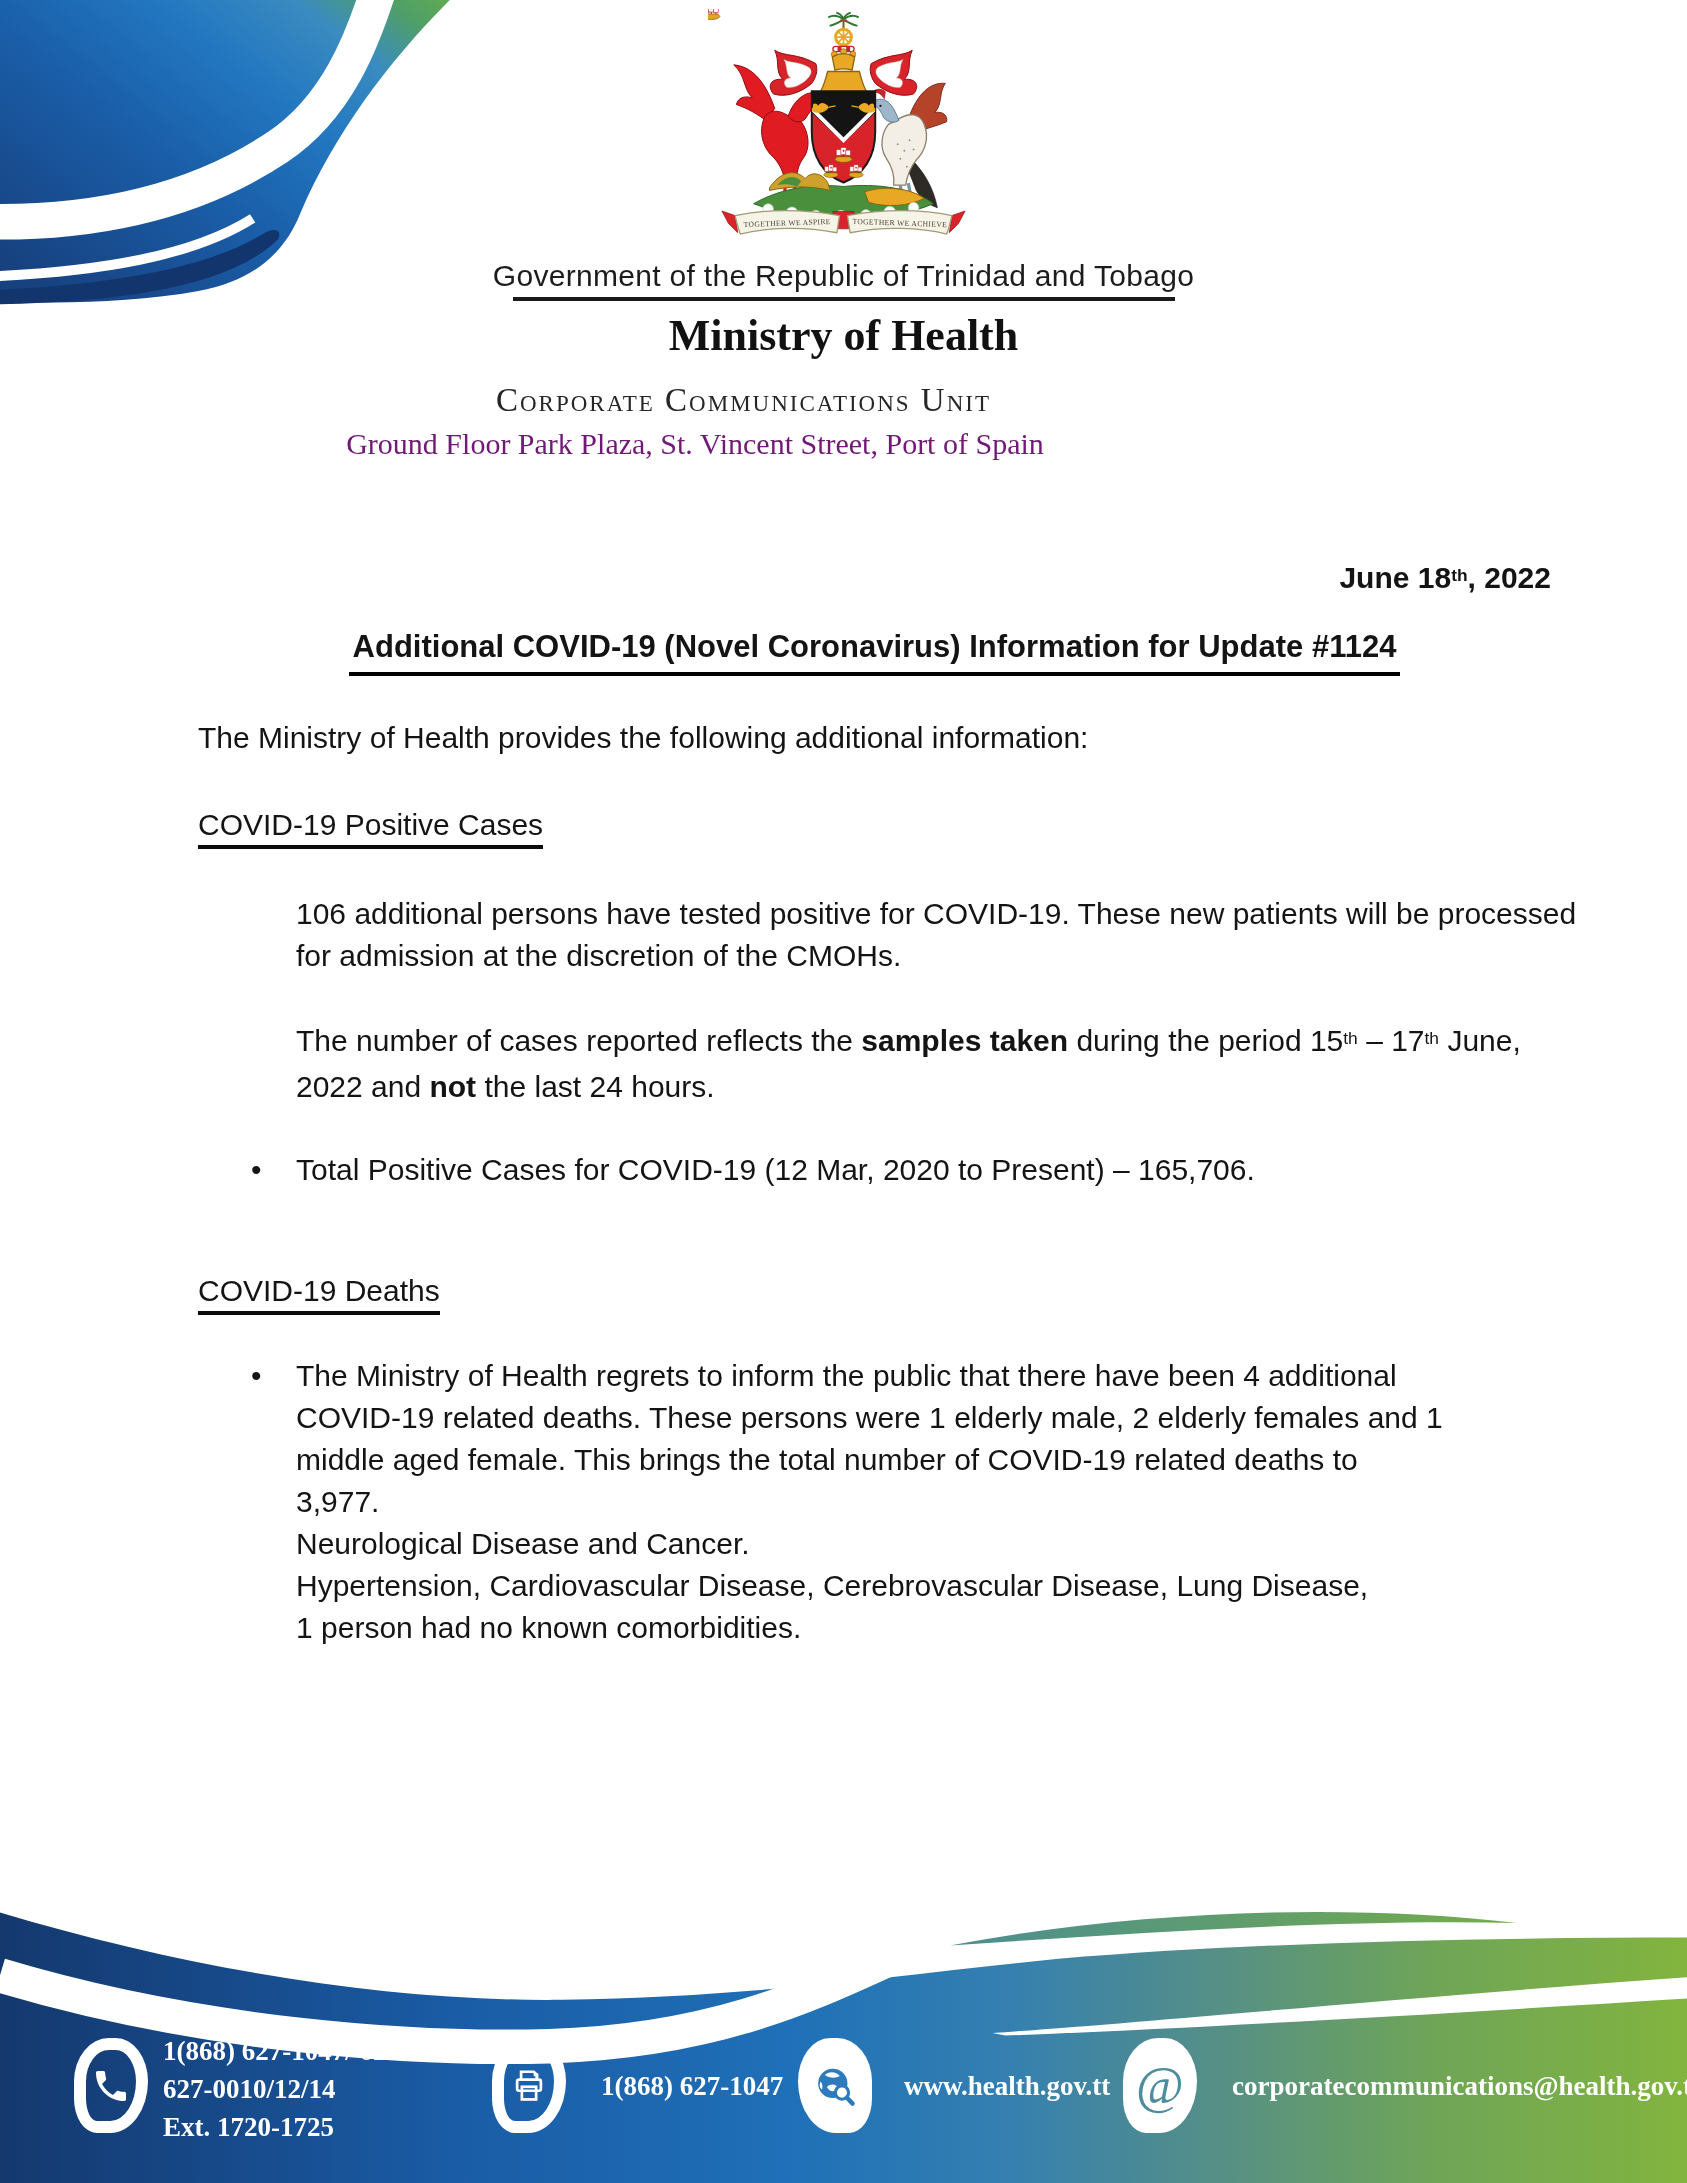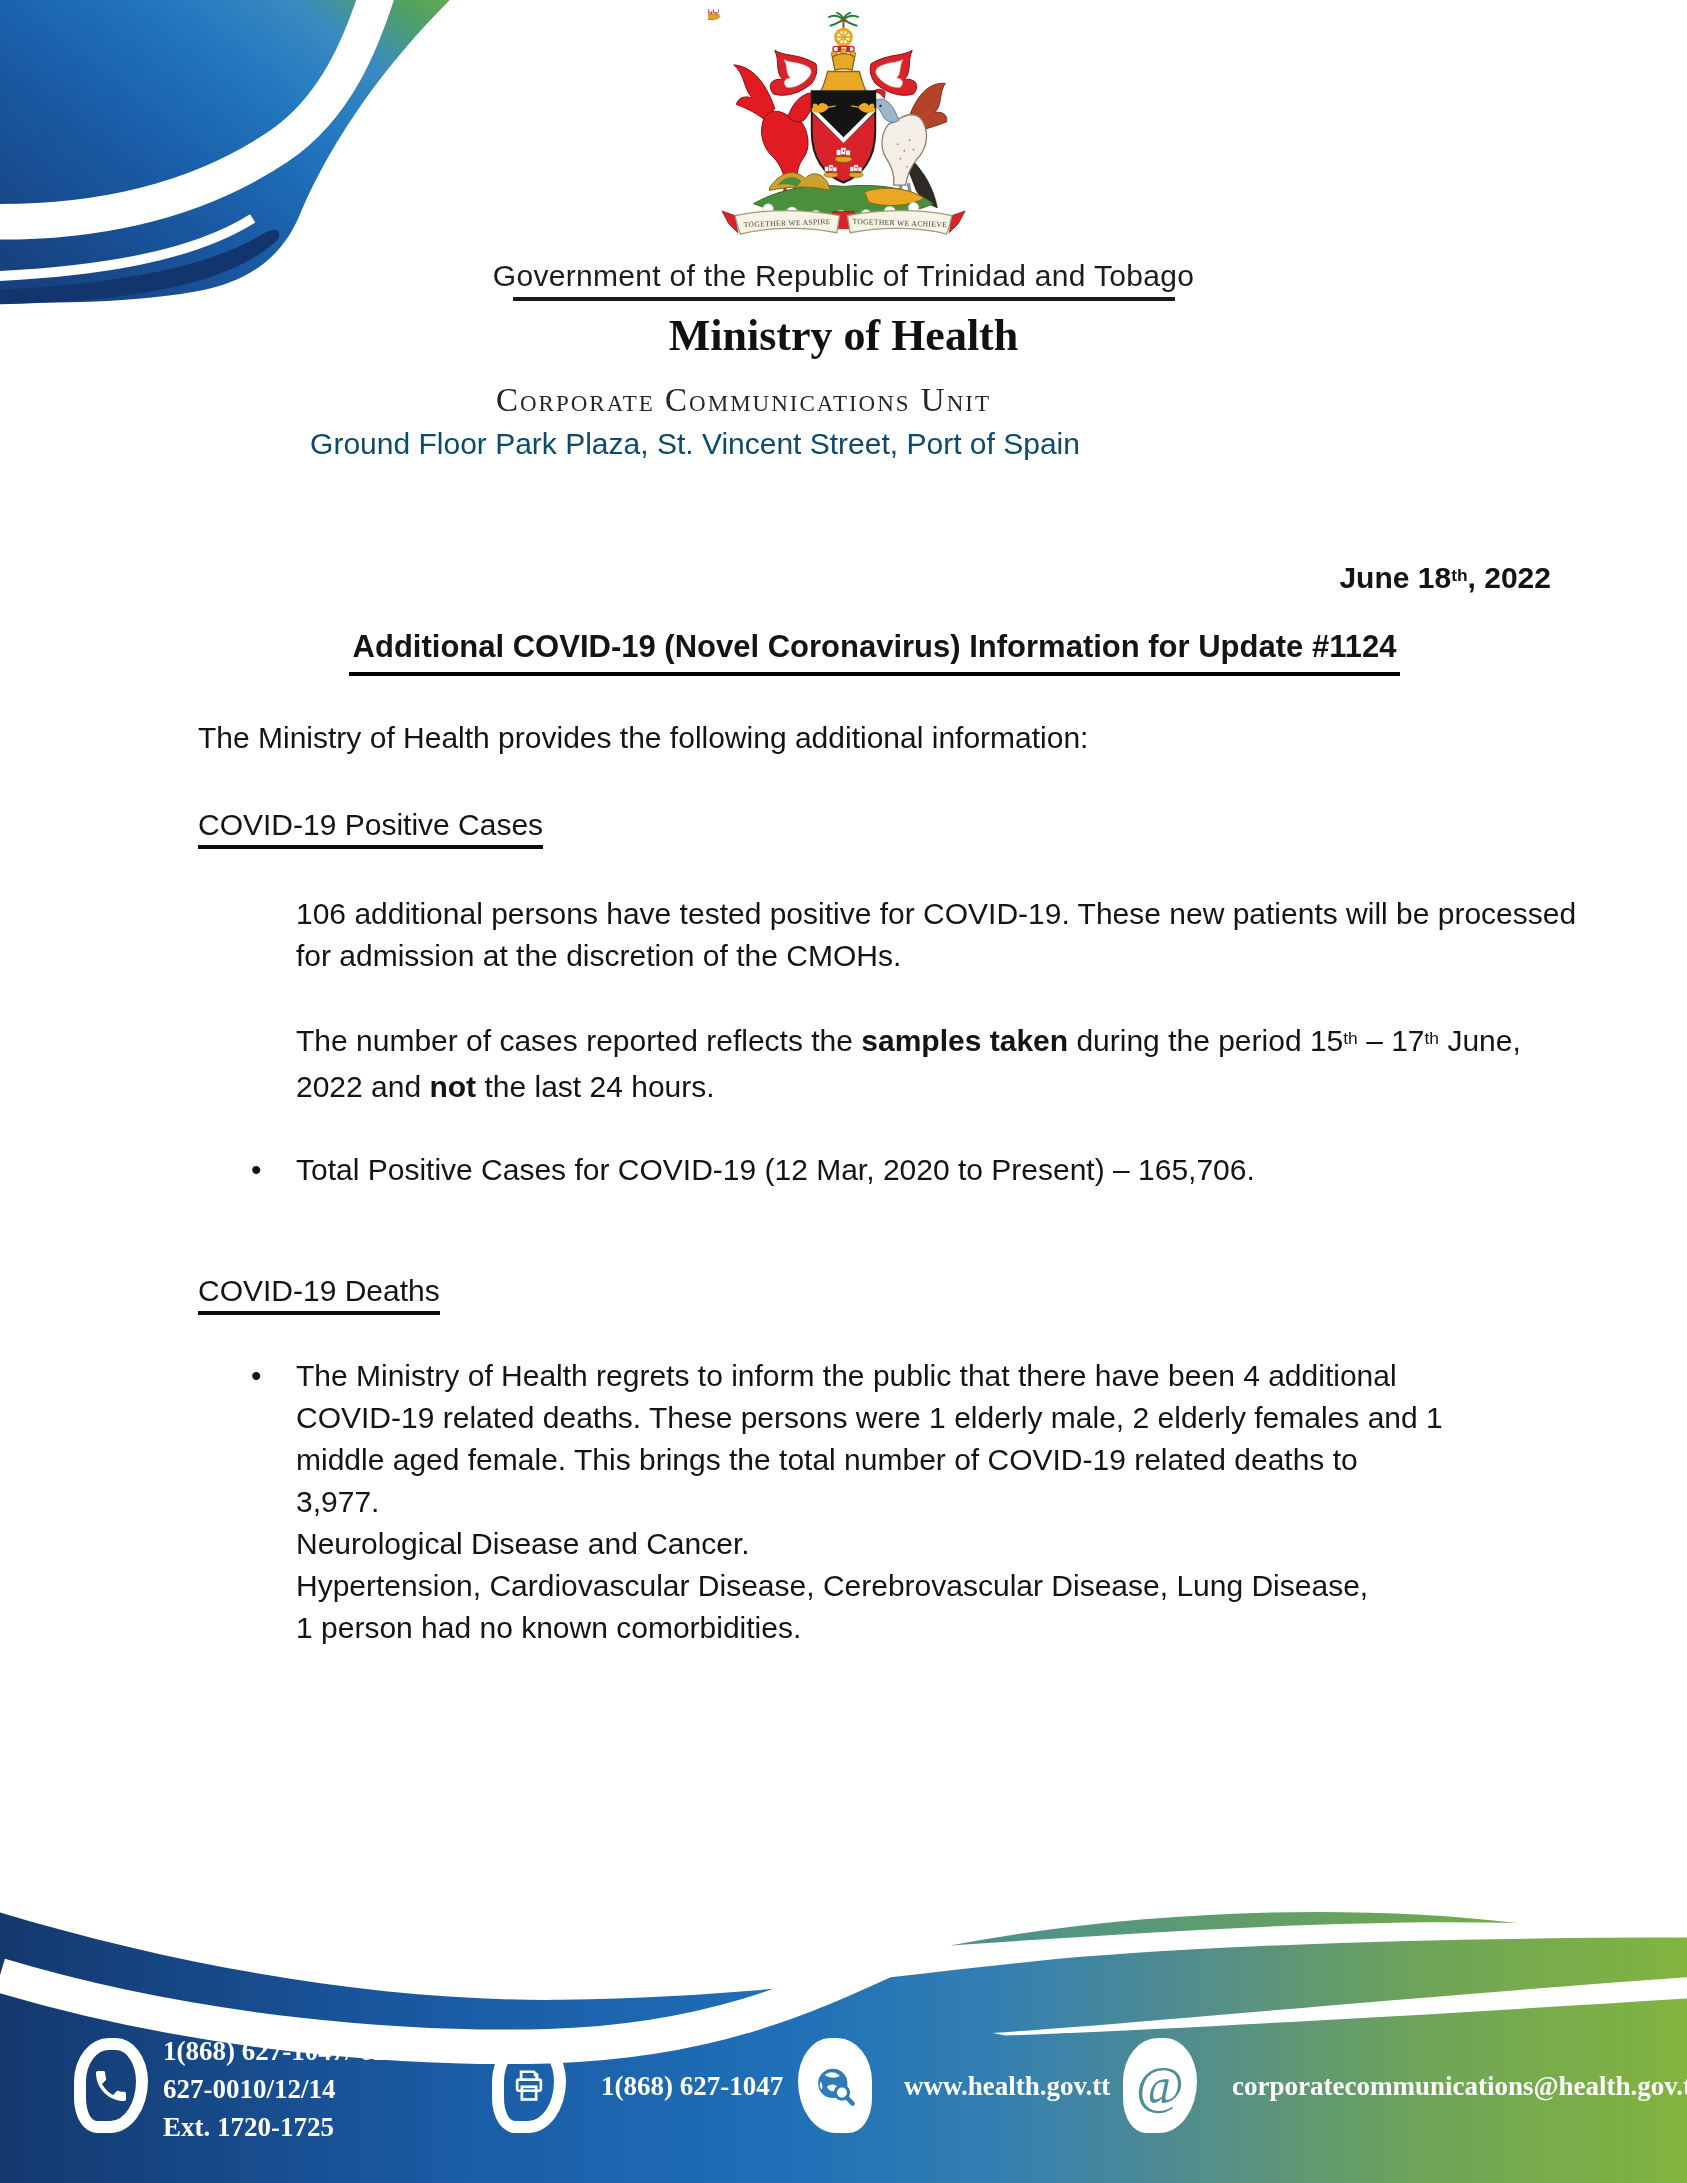--- a/index.html
+++ b/index.html
@@ -12,21 +12,21 @@
   .coa{position:absolute;left:708px;top:9.3px;width:271px;height:236px;}
   .gov-line{position:absolute;top:259px;left:0;width:1687px;text-align:center;
     font-size:30px;color:#1c1c1c;letter-spacing:0.3px;}
   .gov-underline{position:absolute;top:297px;left:513px;width:662px;height:4px;background:#1a1a1a;}
   .ministry{position:absolute;top:310px;left:0;width:1687px;text-align:center;
     font-family:"Liberation Serif",serif;font-weight:bold;font-size:44px;color:#111;}
   .ccu{position:absolute;top:382px;left:0;width:1487px;text-align:center;
     font-family:"Liberation Serif",serif;font-size:33px;font-variant:small-caps;
     letter-spacing:2px;color:#262626;}
   .address{position:absolute;top:427px;left:0;width:1390px;text-align:center;
-    font-family:Liberation Sans, sans-serif;font-size:30px;color:#0c4a6e;}
+    font-family:Liberation Serif, serif;font-size:30px;color:#701a75;}
   
   .date-line{position:absolute;top:561px;left:198px;width:1353px;text-align:right;
     font-weight:bold;font-size:30px;}
   .sup{font-size:58%;position:relative;top:-0.42em;}
   .title-row{position:absolute;top:629px;left:198px;width:1353px;text-align:center;}
   .title-row .title{display:inline-block;font-weight:bold;font-size:31px;
     border-bottom:4.6px solid #000;padding:0 4px 6.6px 4px;}
   .intro{position:absolute;top:721px;left:198px;font-size:30px;}
   .sec-heading{position:absolute;left:198px;font-size:30px;}
   .sec-heading span{display:inline-block;border-bottom:4px solid #0c0c0c;padding-bottom:3.3px;}

